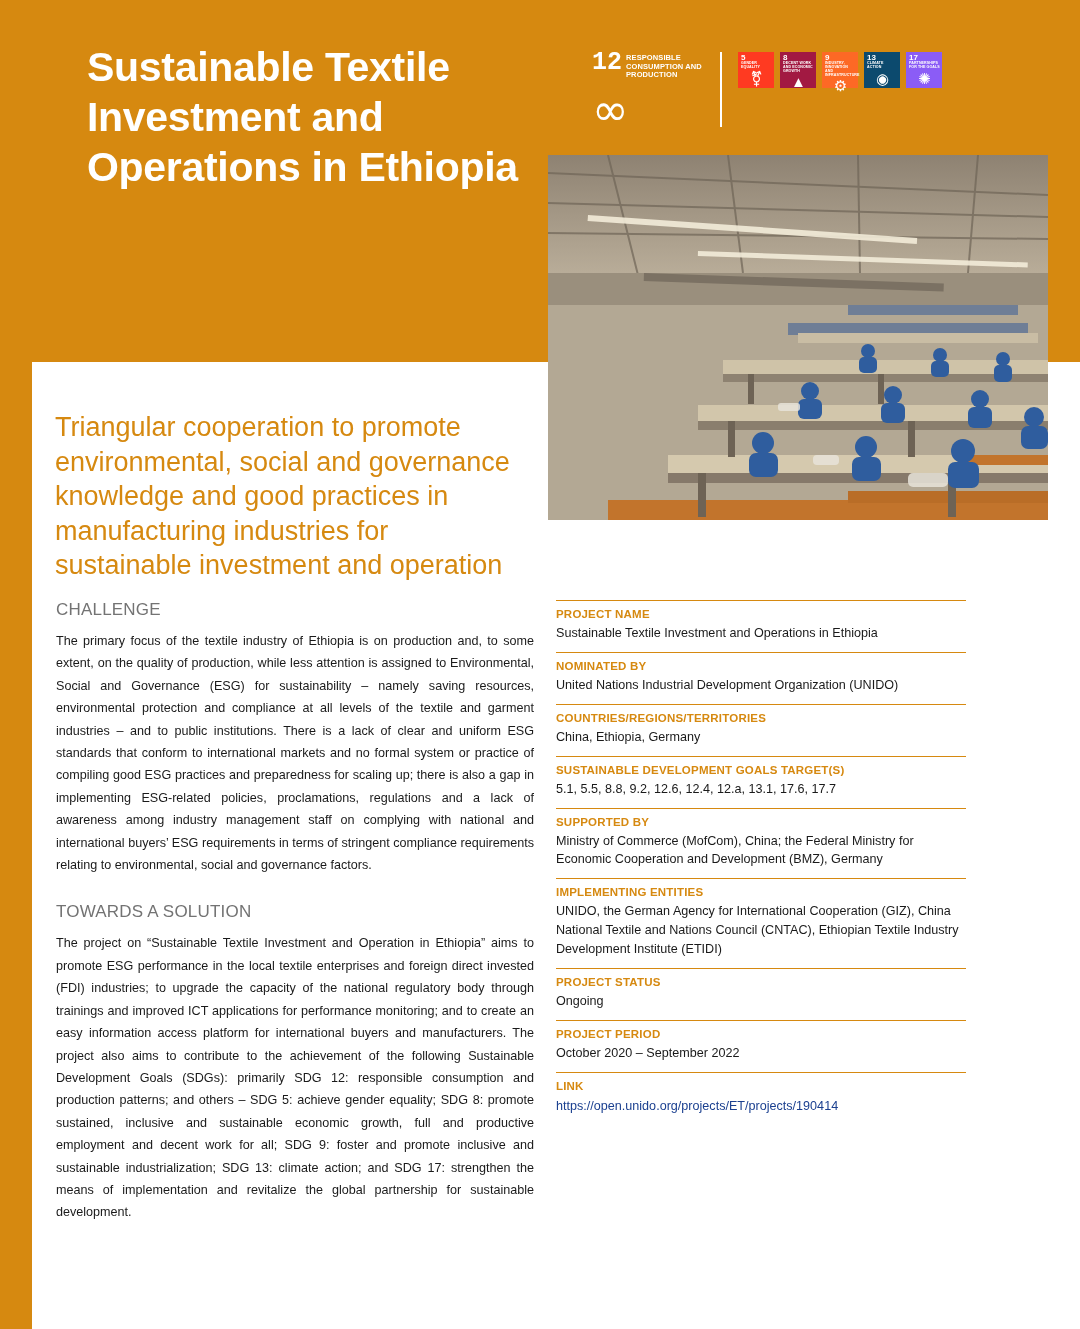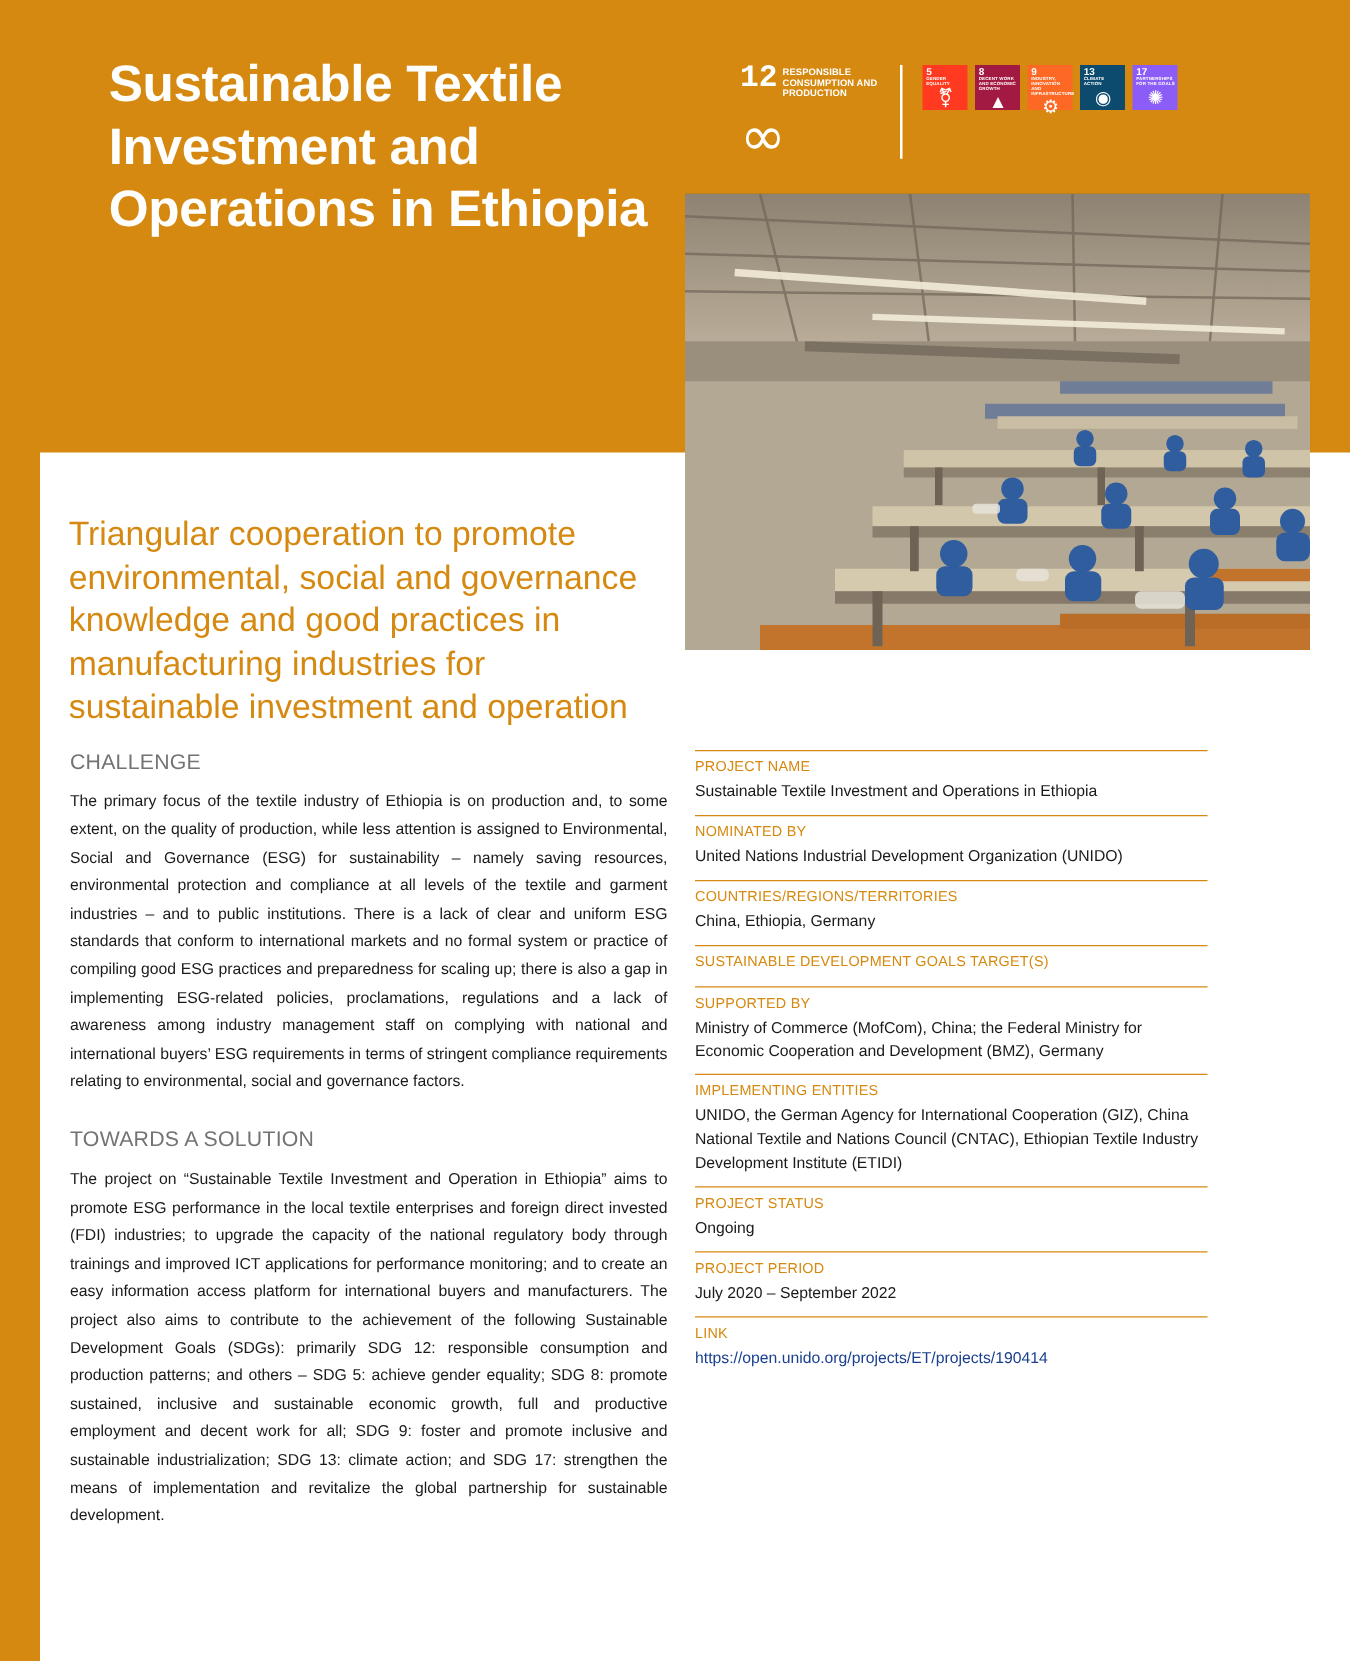--- a/index.html
+++ b/index.html
@@ -144,21 +144,21 @@
   .right-col {
     position: absolute;
     left: 556px; top: 600px;
     width: 410px;
   }
   .info-row { border-top: 1.5px solid #d68910; padding: 7px 0 9px 0; }
   .info-row:first-child { border-top: 1.5px solid #d68910; }
   .info-label {
     color: #d68910;
     font-size: 11.5px;
-    font-weight: normal;
+    font-weight: bold;
     letter-spacing: 0.2px;
     text-transform: uppercase;
     margin-bottom: 4px;
   }
   .info-value {
     font-size: 12.6px;
     line-height: 1.5;
     color: #1a1a1a;
   }
   .info-value.link { color: #1a3f8f; }
@@ -325,34 +325,35 @@
   <div class="info-row">
     <div class="info-label">NOMINATED BY</div>
     <div class="info-value">United Nations Industrial Development Organization (UNIDO)</div>
   </div>
   <div class="info-row">
     <div class="info-label">COUNTRIES/REGIONS/TERRITORIES</div>
     <div class="info-value">China, Ethiopia, Germany</div>
   </div>
   <div class="info-row">
     <div class="info-label">SUSTAINABLE DEVELOPMENT GOALS TARGET(S)</div>
+    <div class="info-value">5.1, 5.5, 8.8, 9.2, 12.6, 12.4, 12.a, 13.1, 17.6, 17.7</div>
   </div>
   <div class="info-row">
     <div class="info-label">SUPPORTED BY</div>
     <div class="info-value">Ministry of Commerce (MofCom), China; the Federal Ministry for Economic Cooperation and Development (BMZ), Germany</div>
   </div>
   <div class="info-row">
     <div class="info-label">IMPLEMENTING ENTITIES</div>
     <div class="info-value">UNIDO, the German Agency for International Cooperation (GIZ), China National Textile and Nations Council (CNTAC), Ethiopian Textile Industry Development Institute (ETIDI)</div>
   </div>
   <div class="info-row">
     <div class="info-label">PROJECT STATUS</div>
     <div class="info-value">Ongoing</div>
   </div>
   <div class="info-row">
     <div class="info-label">PROJECT PERIOD</div>
-    <div class="info-value">July 2020 – September 2022</div>
+    <div class="info-value">October 2020 – September 2022</div>
   </div>
   <div class="info-row">
     <div class="info-label">LINK</div>
     <a class="info-value link" href="#" style="text-decoration:none">https://open.unido.org/projects/ET/projects/190414</a>
   </div>
 </div>
 
 </body></html>

